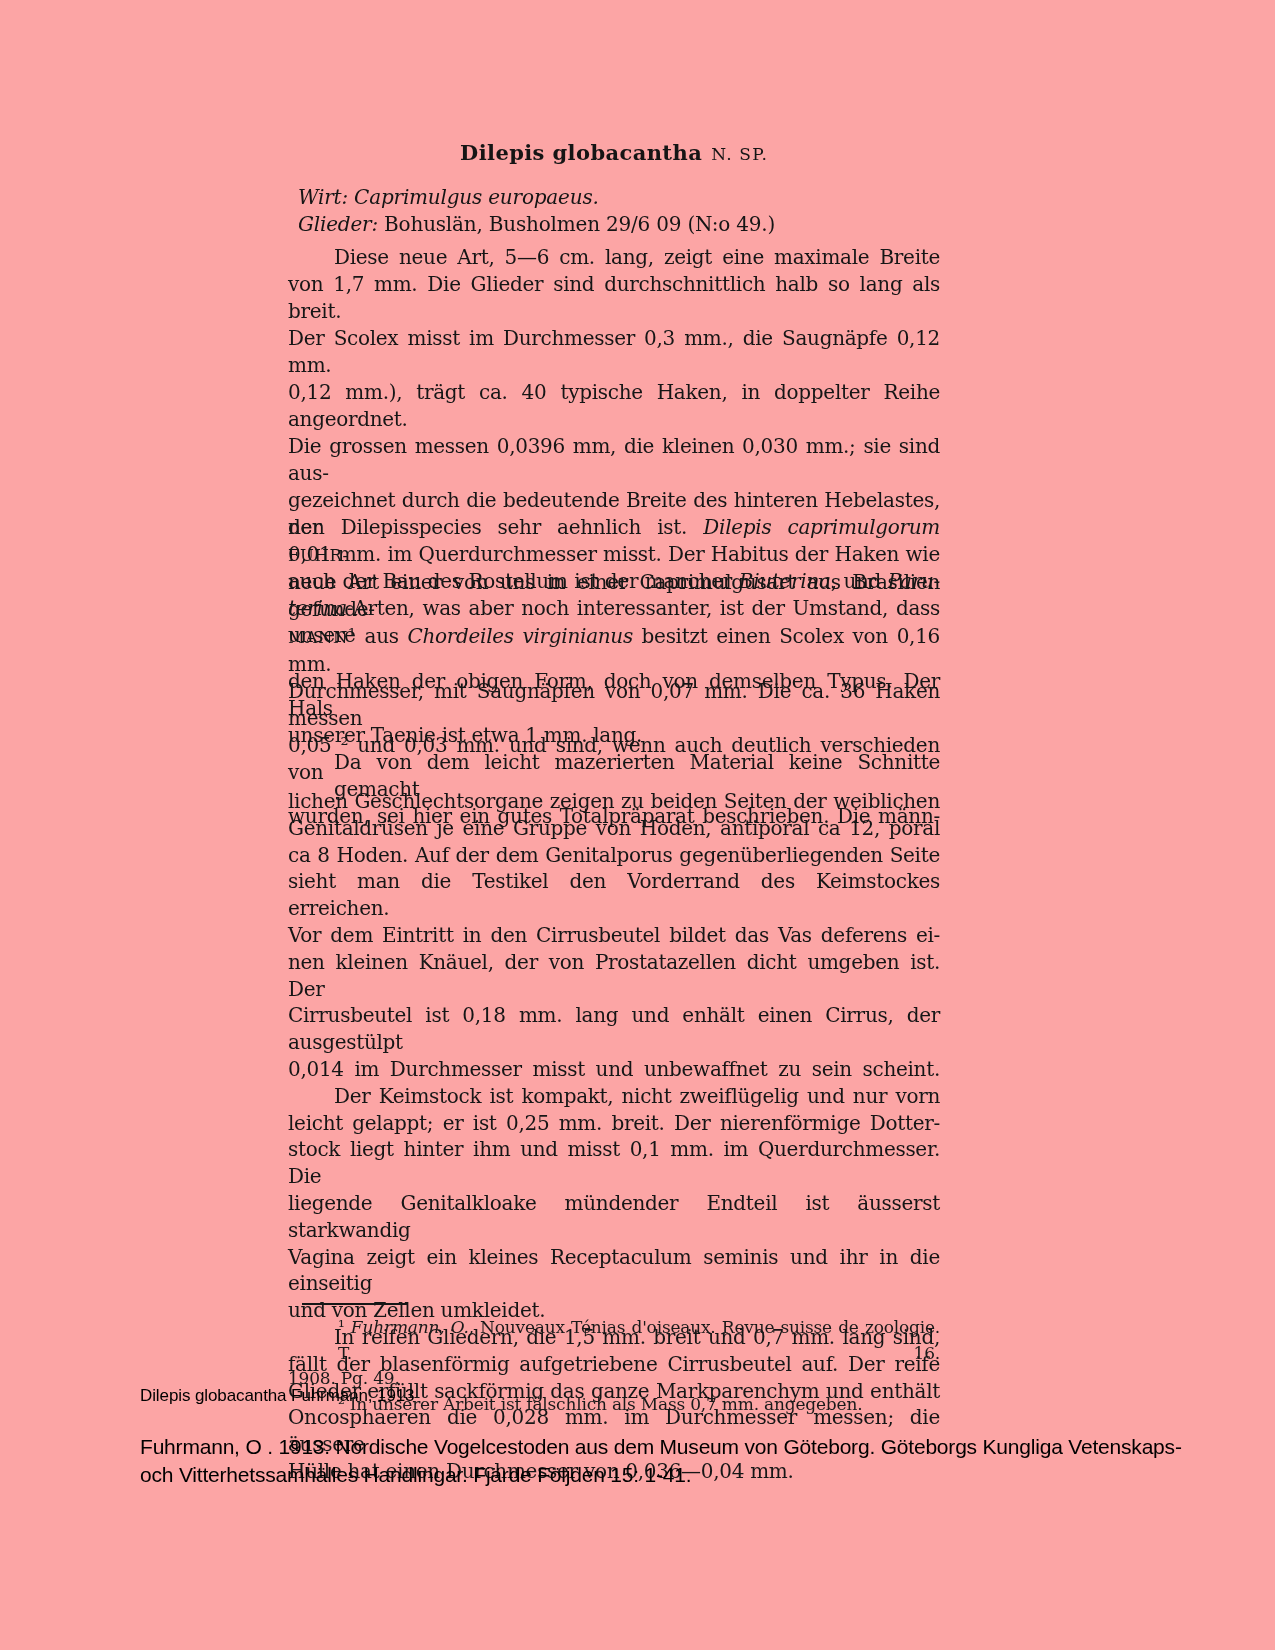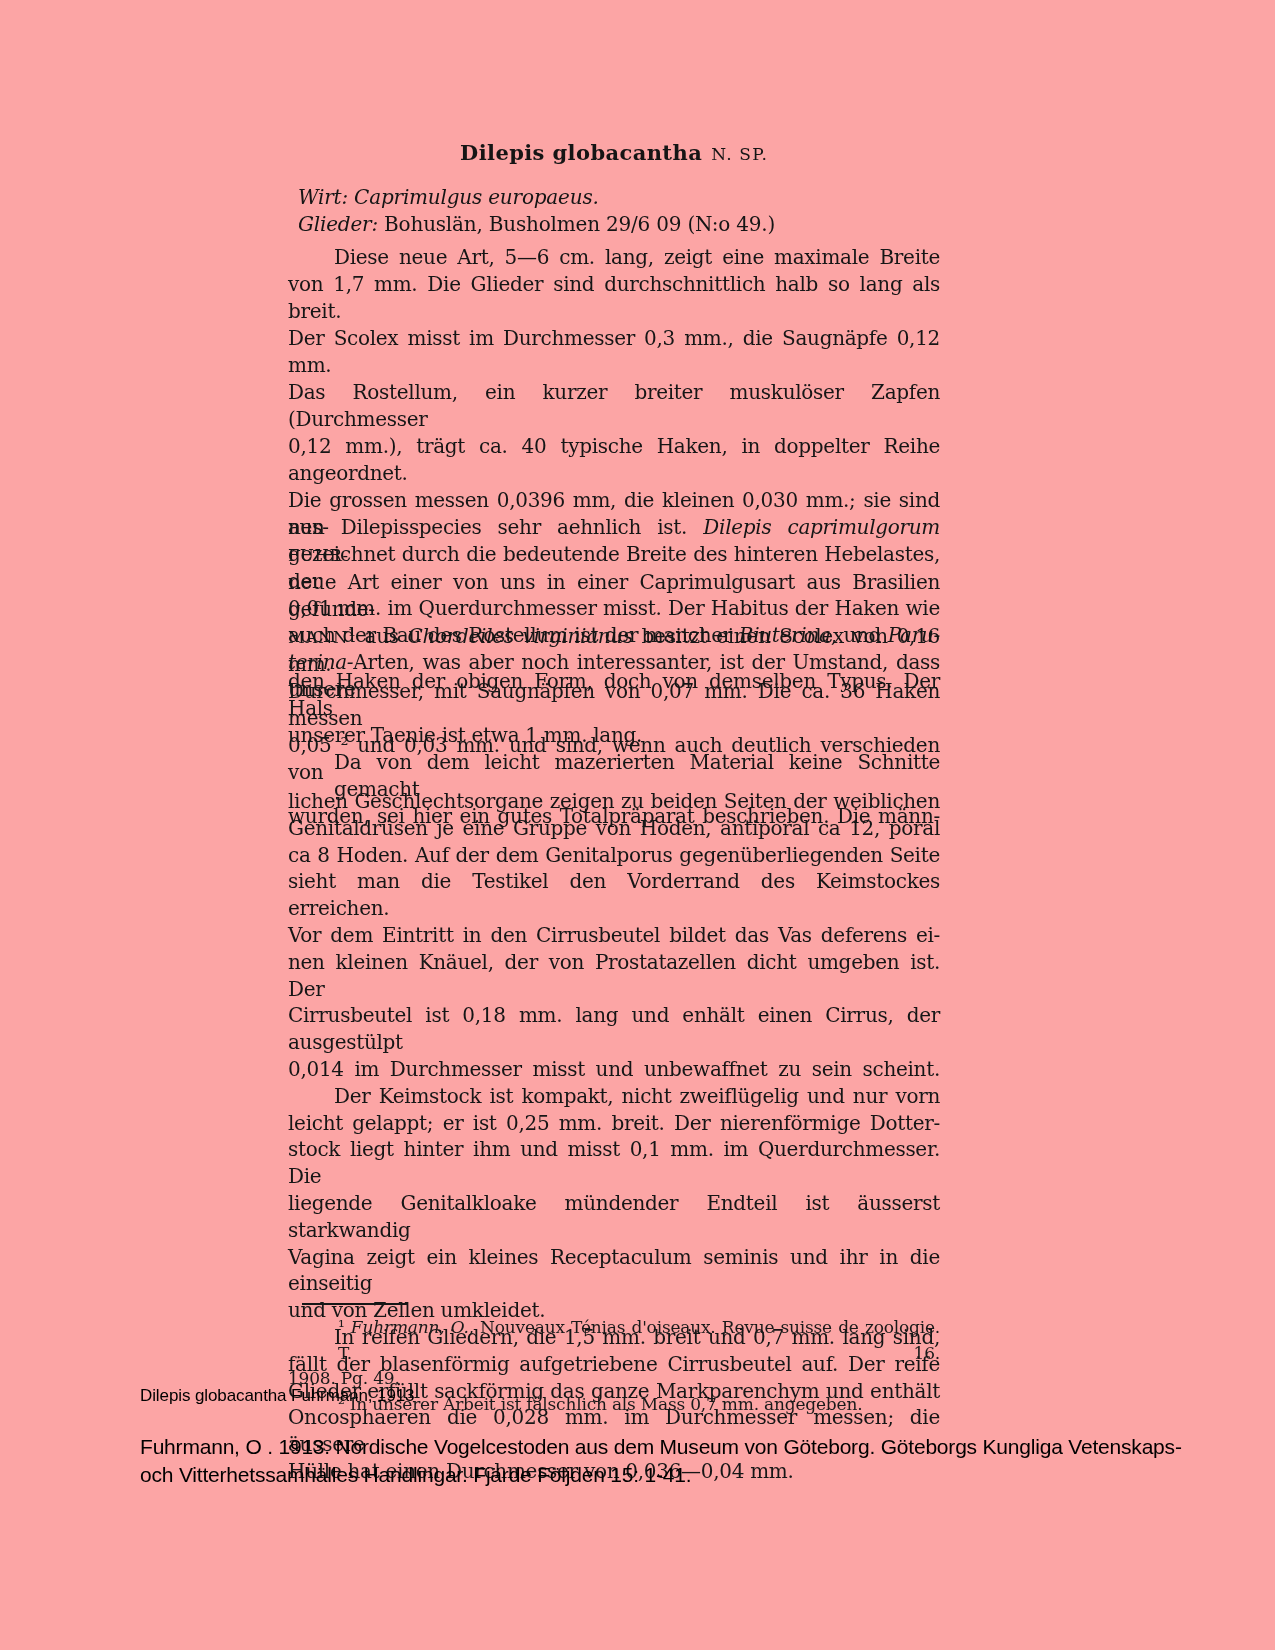--- a/index.html
+++ b/index.html
@@ -127,21 +127,20 @@
 
     <div class="header-lines">
         <div class="line"><span class="s-i">Wirt: Caprimulgus europaeus.</span></div>
         <div class="line"><span class="s-i">Glieder:</span><span> Bohuslän, Busholmen 29/6 09 (N:o 49.)</span></div>
       </div>
 
     <div class="block" id="block-a">
         <div class="line indent just"><span>Diese neue Art, 5—6 cm. lang, zeigt eine maximale Breite</span></div>
         <div class="line just"><span>von 1,7 mm. Die Glieder sind durchschnittlich halb so lang als breit.</span></div>
         <div class="line just"><span>Der Scolex misst im Durchmesser 0,3 mm., die Saugnäpfe 0,12 mm.</span></div>
-        <div class="line just"><span>Das Rostellum, ein kurzer breiter muskulöser Zapfen (Durchmesser</span></div>
         <div class="line just"><span>0,12 mm.), trägt ca. 40 typische Haken, in doppelter Reihe angeordnet.</span></div>
         <div class="line just"><span>Die grossen messen 0,0396 mm, die kleinen 0,030 mm.; sie sind aus-</span></div>
         <div class="line just"><span>gezeichnet durch die bedeutende Breite des hinteren Hebelastes, der</span></div>
         <div class="line just"><span>0,01 mm. im Querdurchmesser misst. Der Habitus der Haken wie</span></div>
         <div class="line just"><span>auch der Bau des Rostellum ist der mancher </span><span class="s-i">Biuterina</span><span>, und </span><span class="s-i">Paru-</span></div>
         <div class="line just"><span class="s-i">terina-</span><span>Arten, was aber noch interessanter, ist der Umstand, dass unsere</span></div>
       </div>
     <div class="block" id="block-b">
         <div class="line just"><span>nen Dilepisspecies sehr aehnlich ist. </span><span class="s-i">Dilepis caprimulgorum</span><span> </span><span class="s-caps">FUHR-</span></div>
         <div class="line just"><span>neue Art einer von uns in einer Caprimulgusart aus Brasilien gefunde-</span></div>

